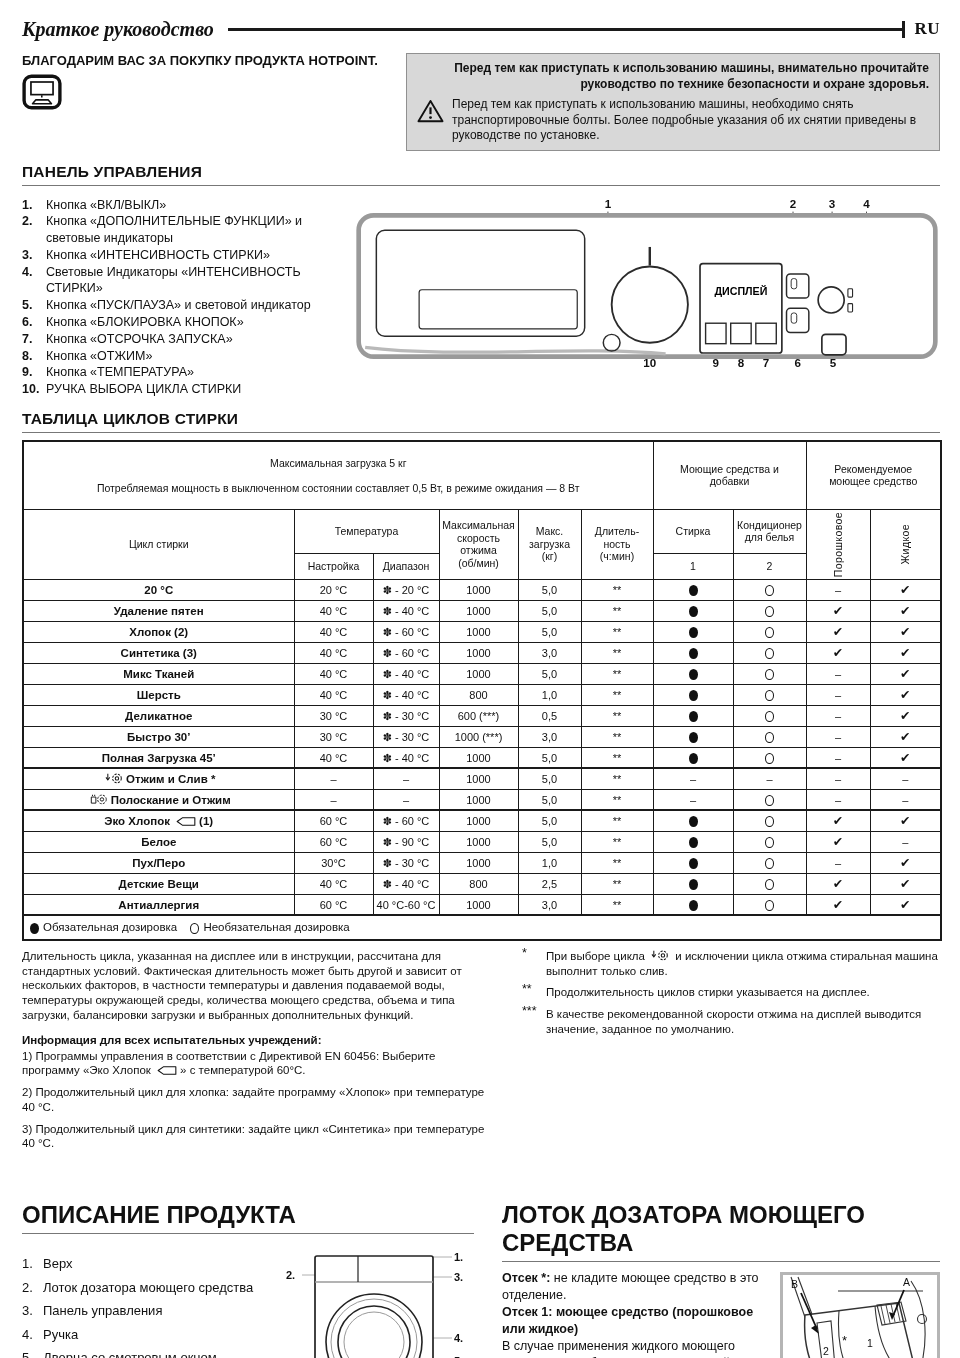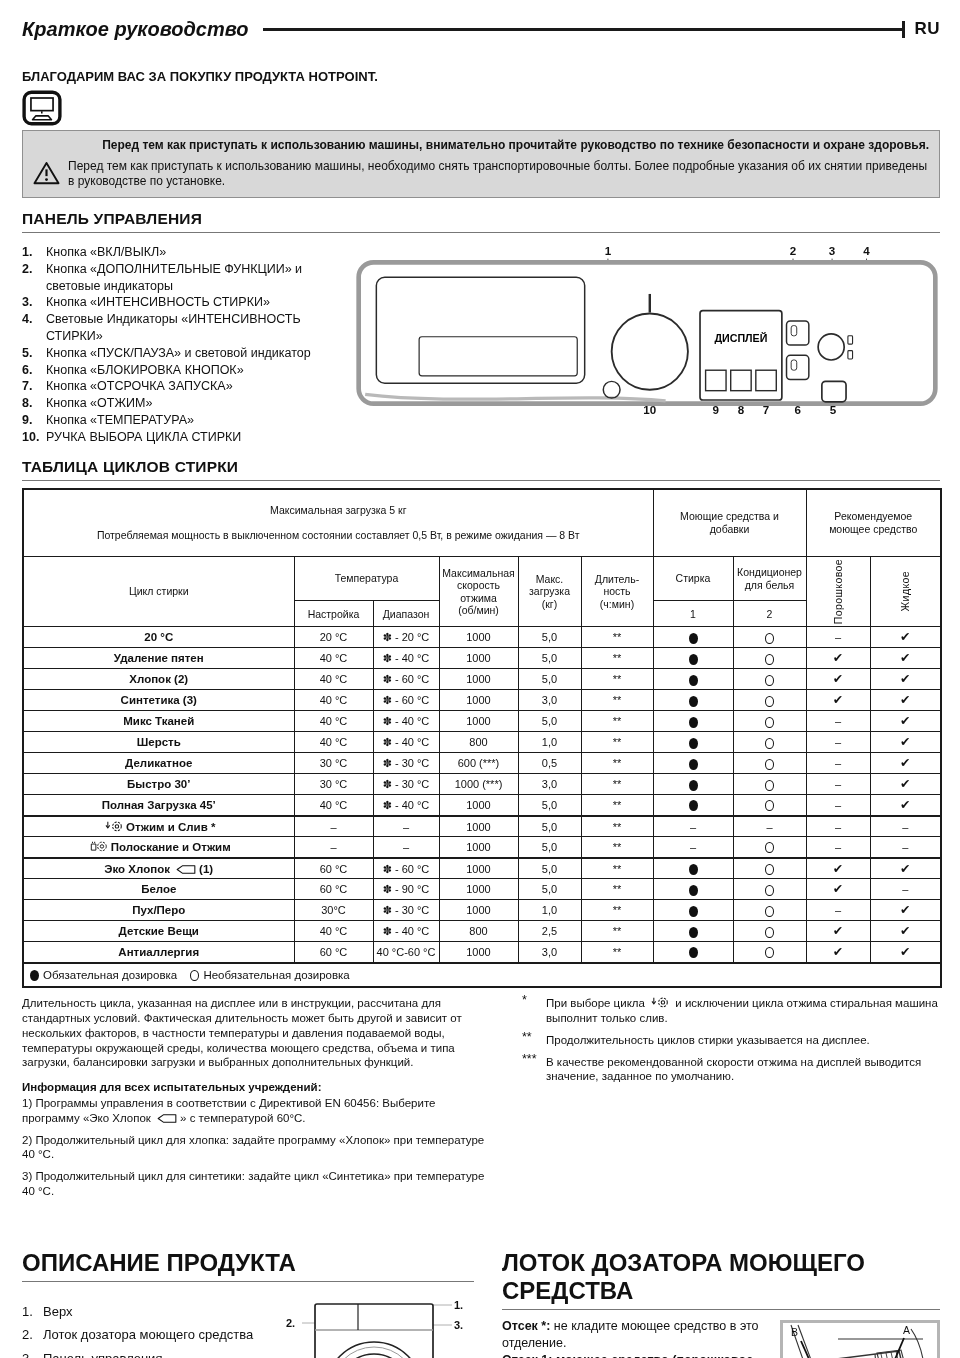--- a/index.html
+++ b/index.html
@@ -1,28 +1,28 @@
 <!DOCTYPE html>
 <html lang="ru"><head>
 <meta charset="utf-8">
 <style>
   * { margin:0; padding:0; box-sizing:border-box; }
   html,body { background:#fff; }
   body { width:960px; font-family:"Liberation Sans","DejaVu Sans",sans-serif; color:#111; }
   .page { width:960px; height:1358px; padding:14px 20px 0 22px; position:relative; overflow:hidden; }
 
   
-  .masthead { display:flex; align-items:center; height:30px; }
+  .masthead { display:flex; align-items:center; height:30px;font-family:Liberation Serif, serif; }
   .m-title { font-style:italic; font-weight:bold; font-size:20px; white-space:nowrap; }
   .m-rule { flex:1; height:3px; background:#1a1a1a; margin:0 0 0 14px; }
   .m-bar { width:3px; height:17px; background:#1a1a1a; }
   .m-ru { font-weight:bold; font-size:17px; margin-left:9px; letter-spacing:.5px;text-align:center; }
 
   
-  .intro-row { display:flex; gap:0; margin-top:25px; align-items:flex-start;flex-direction:column; }
+  .intro-row { display:flex; gap:16px; margin-top:9px; align-items:flex-start; }
   .intro-left { width:368px; }
   .intro-thanks { font-weight:bold; font-size:13px; line-height:15px; margin-bottom:6px; }
   .intro-body { display:flex; gap:9px; align-items:flex-start; }
   .intro-text { font-size:12.5px; line-height:16.5px; }
   .url { font-weight:bold; }
   .warn-box { flex:1; background:#d8d8d8; border:1px solid #909090; padding:7px 10px 6px; font-size:12px; line-height:15.5px; }
   .warn-strong { font-weight:bold; margin-bottom:5px;text-align:right; }
   .warn-sub .tri { float:left; margin:2px 8px 2px 0; }
   
   .sect { margin-top:12px; }

